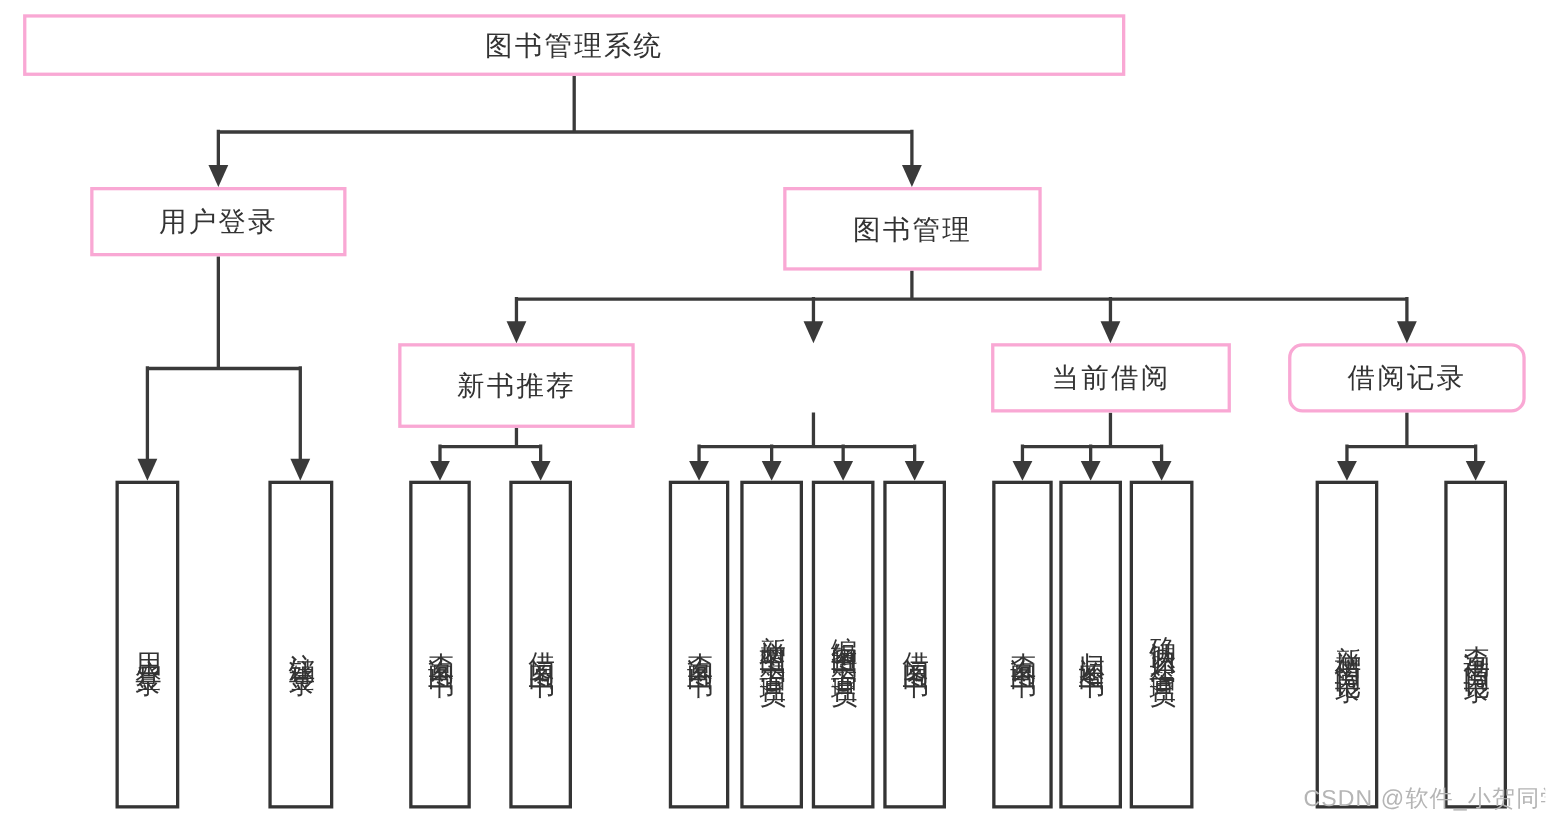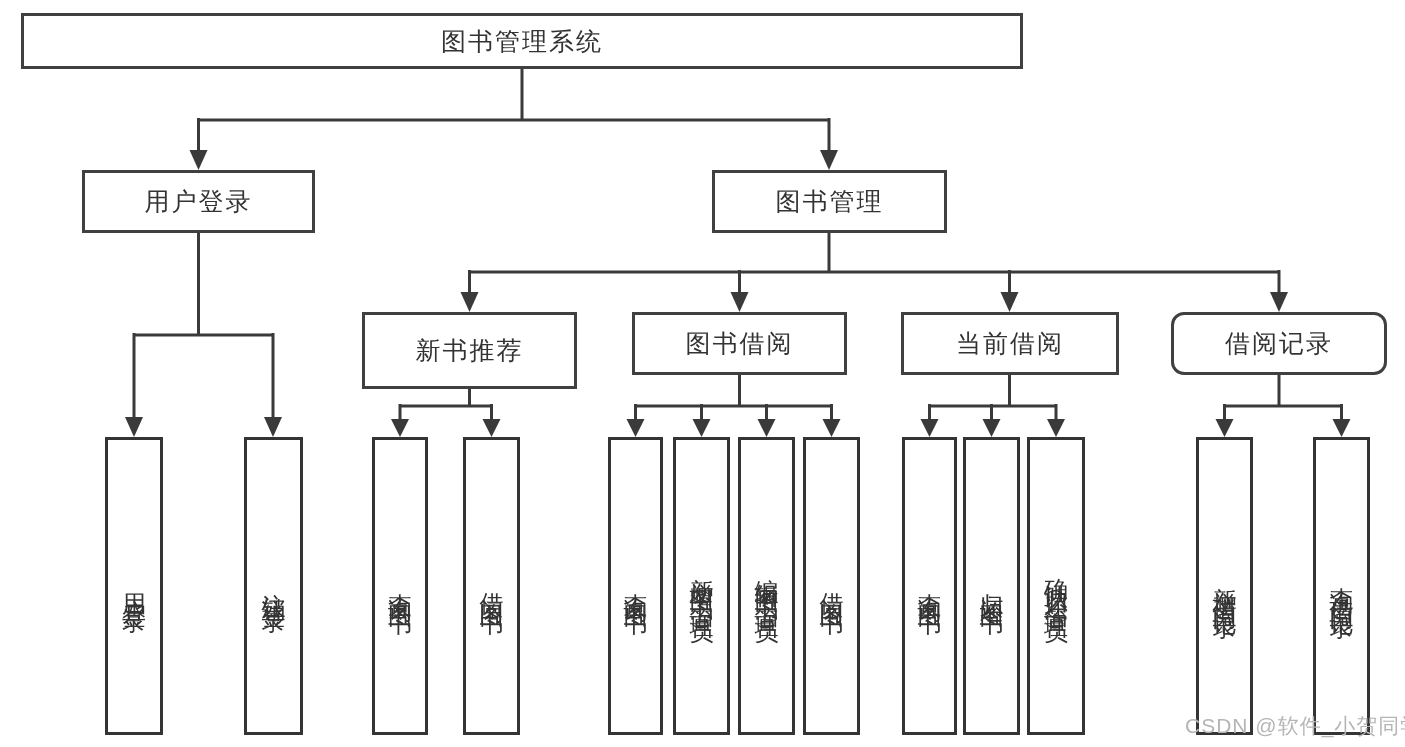--- a/index.html
+++ b/index.html
@@ -7,21 +7,21 @@
     position:relative;
     width:1405px;height:747px;
     background:#ffffff;
     font-family:"Liberation Sans","DejaVu Sans",sans-serif;
     overflow:hidden;
   }
   #connector-layer{position:absolute;left:0;top:0;z-index:1;}
   .node{
     position:absolute;
     box-sizing:border-box;
-    border:3px solid #404040;
+    border:3px solid #f9a8d4;
     background:#ffffff;
     display:flex;align-items:center;justify-content:center;
     z-index:2;
   }
   .node .lbl{
     color:#333333;
     font-size:25px;
     letter-spacing:2px;
     white-space:nowrap;
   }
@@ -39,21 +39,21 @@
     text-orientation:mixed;
     color:#333333;
     font-size:24px;
     letter-spacing:6px;
     line-height:1;
     white-space:nowrap;
   }
   
   #root-box{left:21px;top:13px;width:1002px;height:56px;}
   #n-user-login{left:82px;top:170px;width:233px;height:63px;}
-  #n-book-mgmt{left:712px;top:170px;width:235px;height:63px;font-family:Liberation Serif, serif;}
+  #n-book-mgmt{left:712px;top:170px;width:235px;height:76px;font-family:Liberation Serif, serif;}
   #n-new-book{left:362px;top:312px;width:215px;height:77px;}
   #n-book-borrow{left:632px;top:312px;width:215px;height:63px;}
   #n-current-borrow{left:901px;top:312px;width:218px;height:63px;text-align:right;}
   #n-records{left:1171px;top:312px;width:216px;height:63px;border-radius:13px;}
   
   #l1{left:105px;width:58px;}
   #l2{left:244px;width:59px;}
   #l3{left:372px;width:56px;}
   #l4{left:463px;width:57px;}
   #l5{left:608px;width:55px;}
@@ -139,23 +139,20 @@
   <div class="node" id="n-user-login">
     <span class="lbl">用户登录</span>
   </div>
   <div class="node" id="n-book-mgmt">
     <span class="lbl">图书管理</span>
   </div>
 
   <div class="node" id="n-new-book">
     <span class="lbl">新书推荐</span>
   </div>
-  <div class="node" id="n-book-borrow">
-    <span class="lbl">图书借阅</span>
-  </div>
   <div class="node" id="n-current-borrow">
     <span class="lbl">当前借阅</span>
   </div>
   <div class="node" id="n-records">
     <span class="lbl">借阅记录</span>
   </div>
 
   <div class="leaf" id="l1">
     <span class="vlbl">用户登录</span>
   </div>

